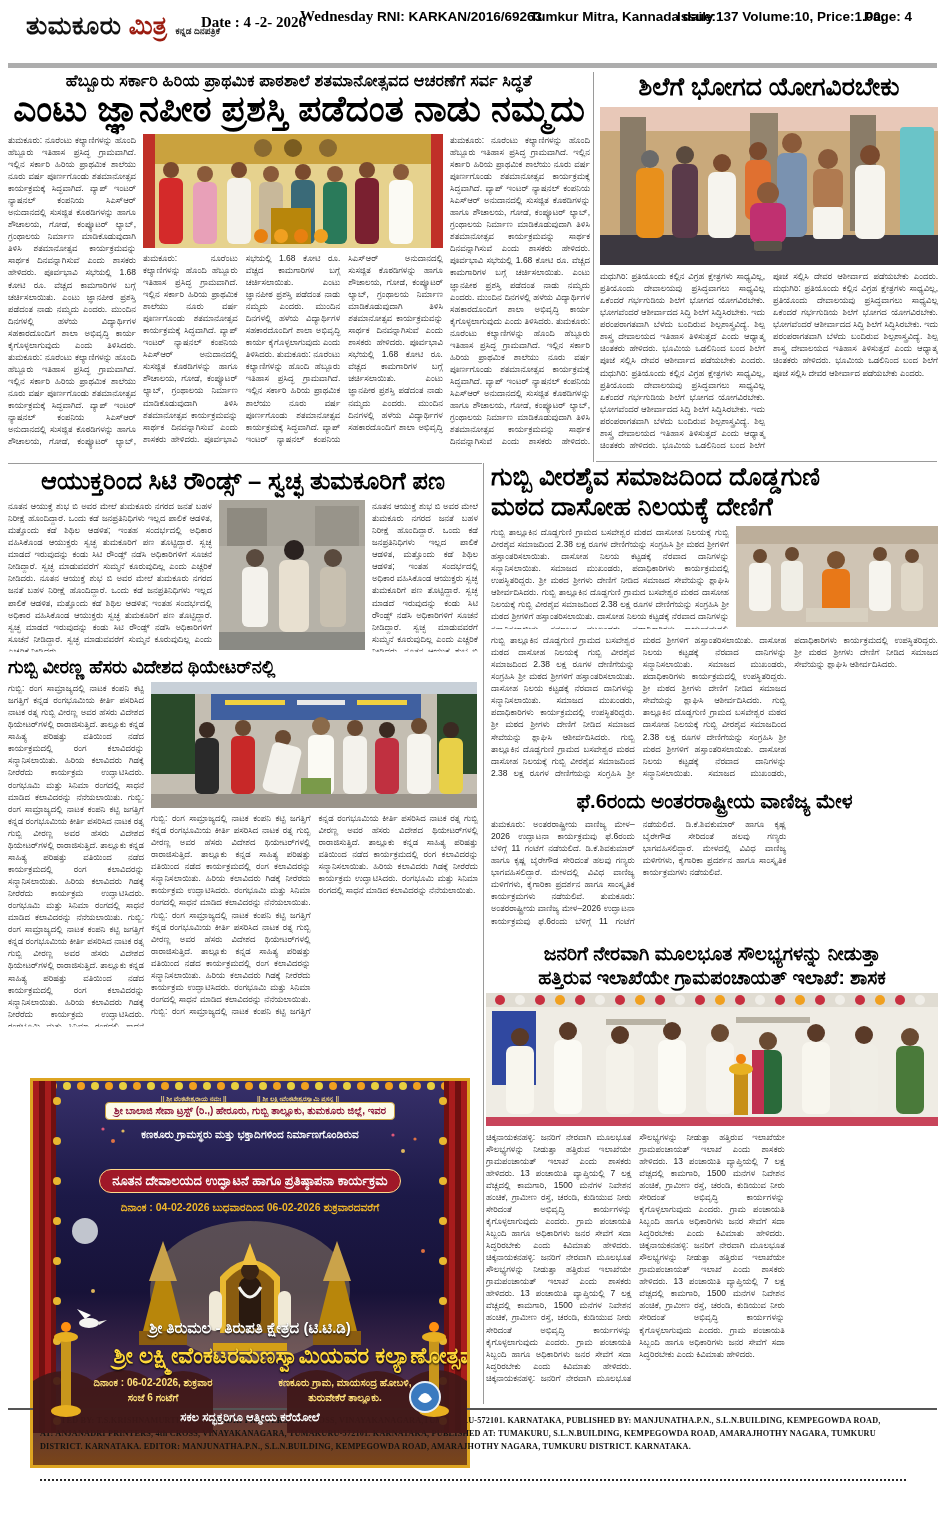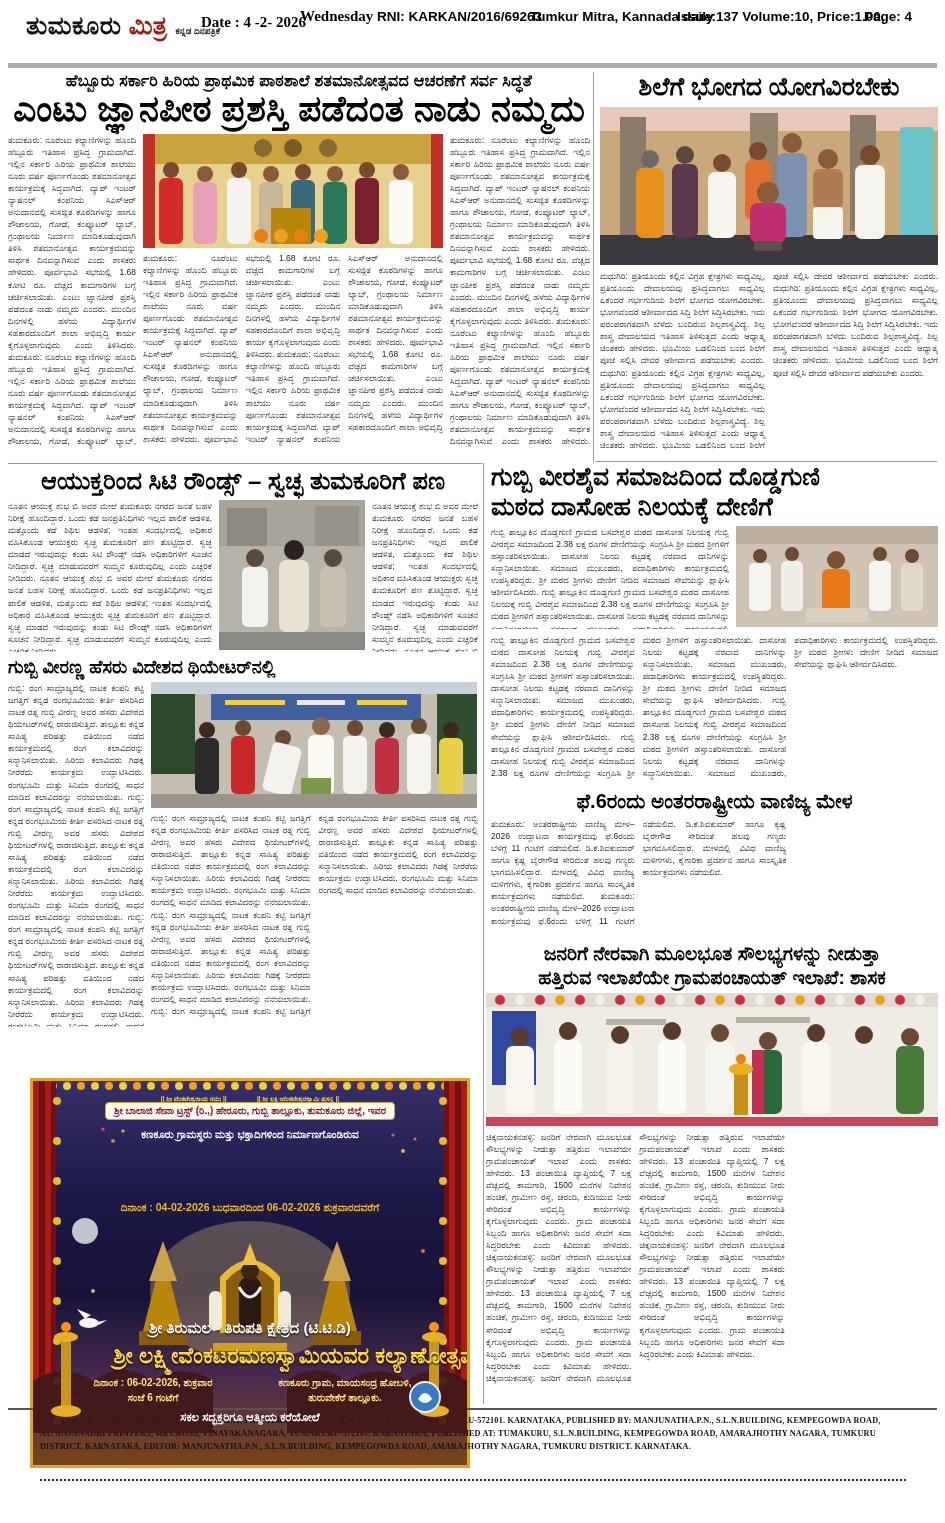--- a/index.html
+++ b/index.html
@@ -436,20 +436,23 @@
       </g>
     </svg>
     <div class="ovl" style="top:6px;">
       <span class="ad-invoc" style="margin-right:26px;">|| ಶ್ರೀ ವೆಂಕಟೇಶ್ವರಾಯ ನಮಃ ||</span>
       <span class="ad-invoc">|| ಶ್ರೀ ಲಕ್ಷ್ಮೀವೆಂಕಟೇಶ್ವರಸ್ವಾಮಿ ಪ್ರಸನ್ನ ||</span>
     </div>
     <div class="ovl" style="top:19px;">
       <span class="ad-trust">ಶ್ರೀ ಬಾಲಾಜಿ ಸೇವಾ ಟ್ರಸ್ಟ್ (ರಿ.,) ಹೇರೂರು, ಗುಬ್ಬಿ ತಾಲ್ಲೂಕು, ತುಮಕೂರು ಜಿಲ್ಲೆ, ಇವರ</span>
     </div>
     <div class="ovl ad-built" style="top:47px;">ಕಣಕೂರು ಗ್ರಾಮಸ್ಥರು ಮತ್ತು ಭಕ್ತಾದಿಗಳಿಂದ ನಿರ್ಮಾಣಗೊಂಡಿರುವ</div>
+    <div class="ovl" style="top:88px;">
+      <span class="ad-prog">ನೂತನ ದೇವಾಲಯದ ಉದ್ಘಾಟನೆ ಹಾಗೂ ಪ್ರತಿಷ್ಠಾಪನಾ ಕಾರ್ಯಕ್ರಮ</span>
+    </div>
     <div class="ovl ad-dates" style="top:120px;">ದಿನಾಂಕ : 04-02-2026 ಬುಧವಾರದಿಂದ 06-02-2026 ಶುಕ್ರವಾರದವರೆಗೆ</div>
     <div class="ovl ad-ttd" style="top:238px;">ಶ್ರೀ ತಿರುಮಲ - ತಿರುಪತಿ ಕ್ಷೇತ್ರದ (ಟಿ.ಟಿ.ಡಿ)</div>
     <div class="ovl ad-kaly" style="top:262px;">ಶ್ರೀ ಲಕ್ಷ್ಮೀವೆಂಕಟರಮಣಸ್ವಾಮಿಯವರ ಕಲ್ಯಾಣೋತ್ಸವ</div>
     <div class="abs ad-small" style="left:30px;top:294px;width:180px;text-align:center;z-index:3;">
       <div>ದಿನಾಂಕ : 06-02-2026, ಶುಕ್ರವಾರ</div>
       <div>ಸಂಜೆ 6 ಗಂಟೆಗೆ</div>
     </div>
     <div class="abs ad-small" style="left:222px;top:294px;width:180px;text-align:center;z-index:3;">
       <div>ಕಣಕೂರು ಗ್ರಾಮ, ಮಾಯಸಂದ್ರ ಹೋಬಳಿ,</div>
       <div>ತುರುವೇಕೆರೆ ತಾಲ್ಲೂಕು.</div>

